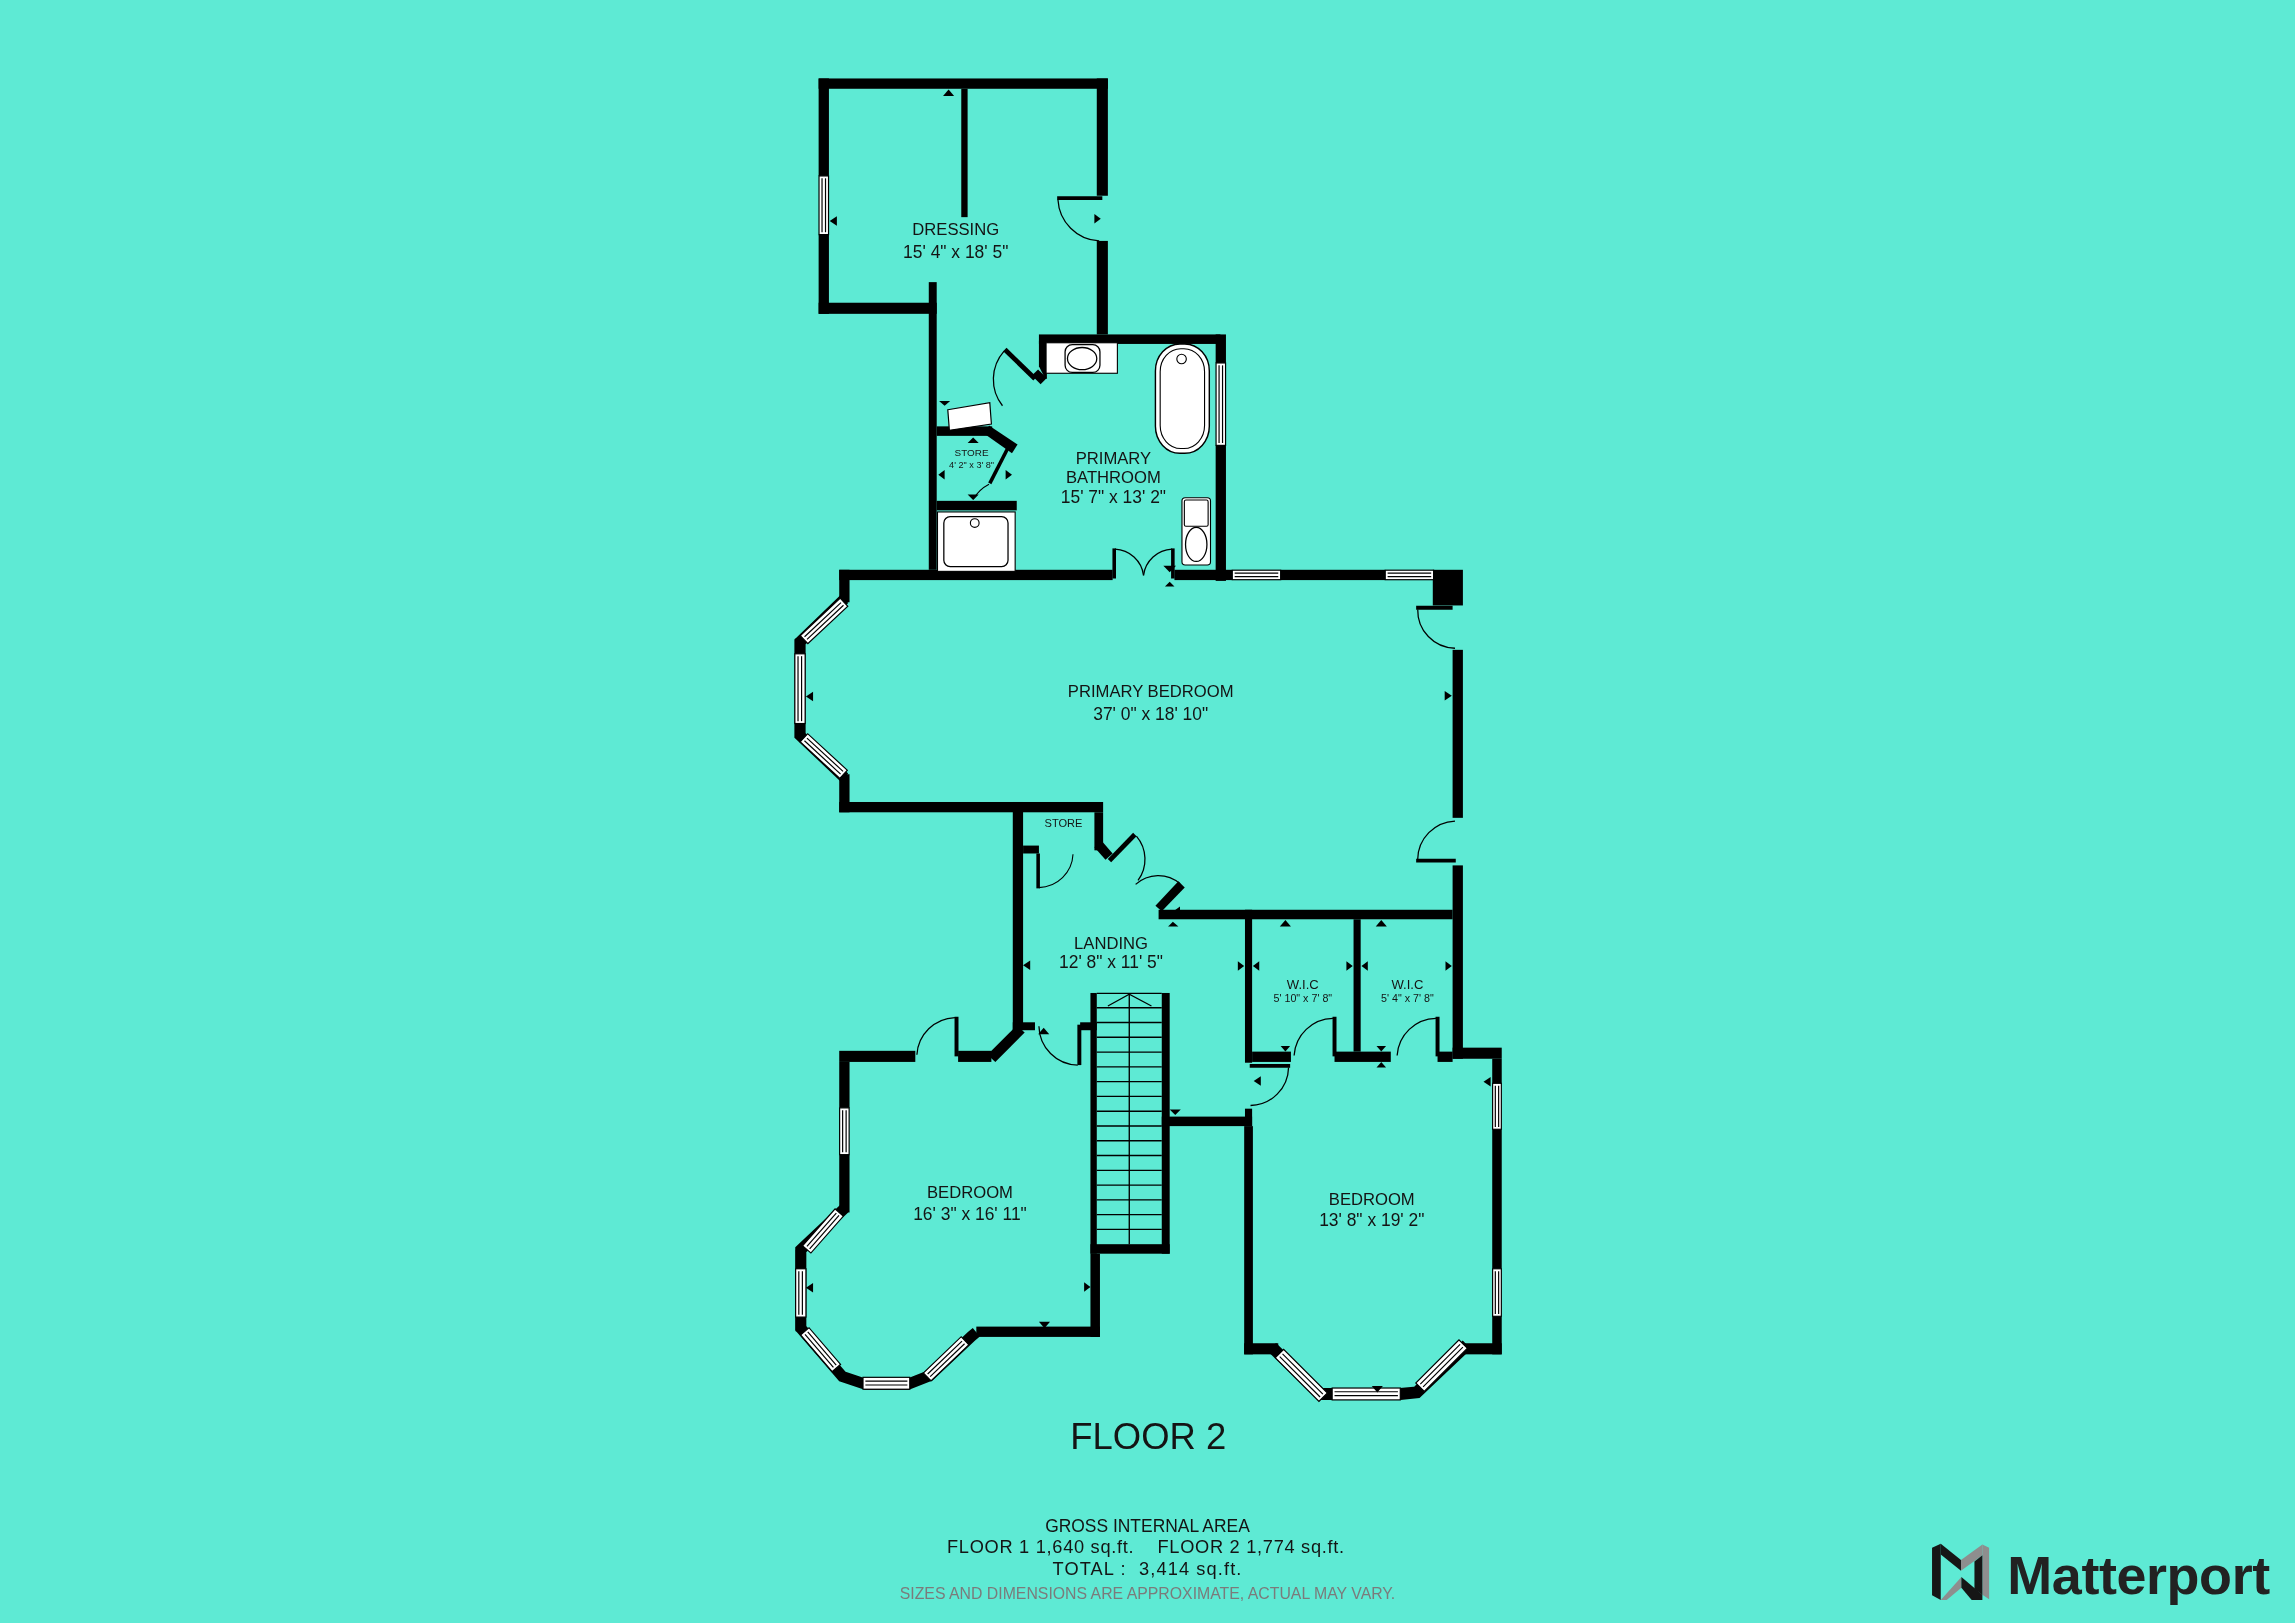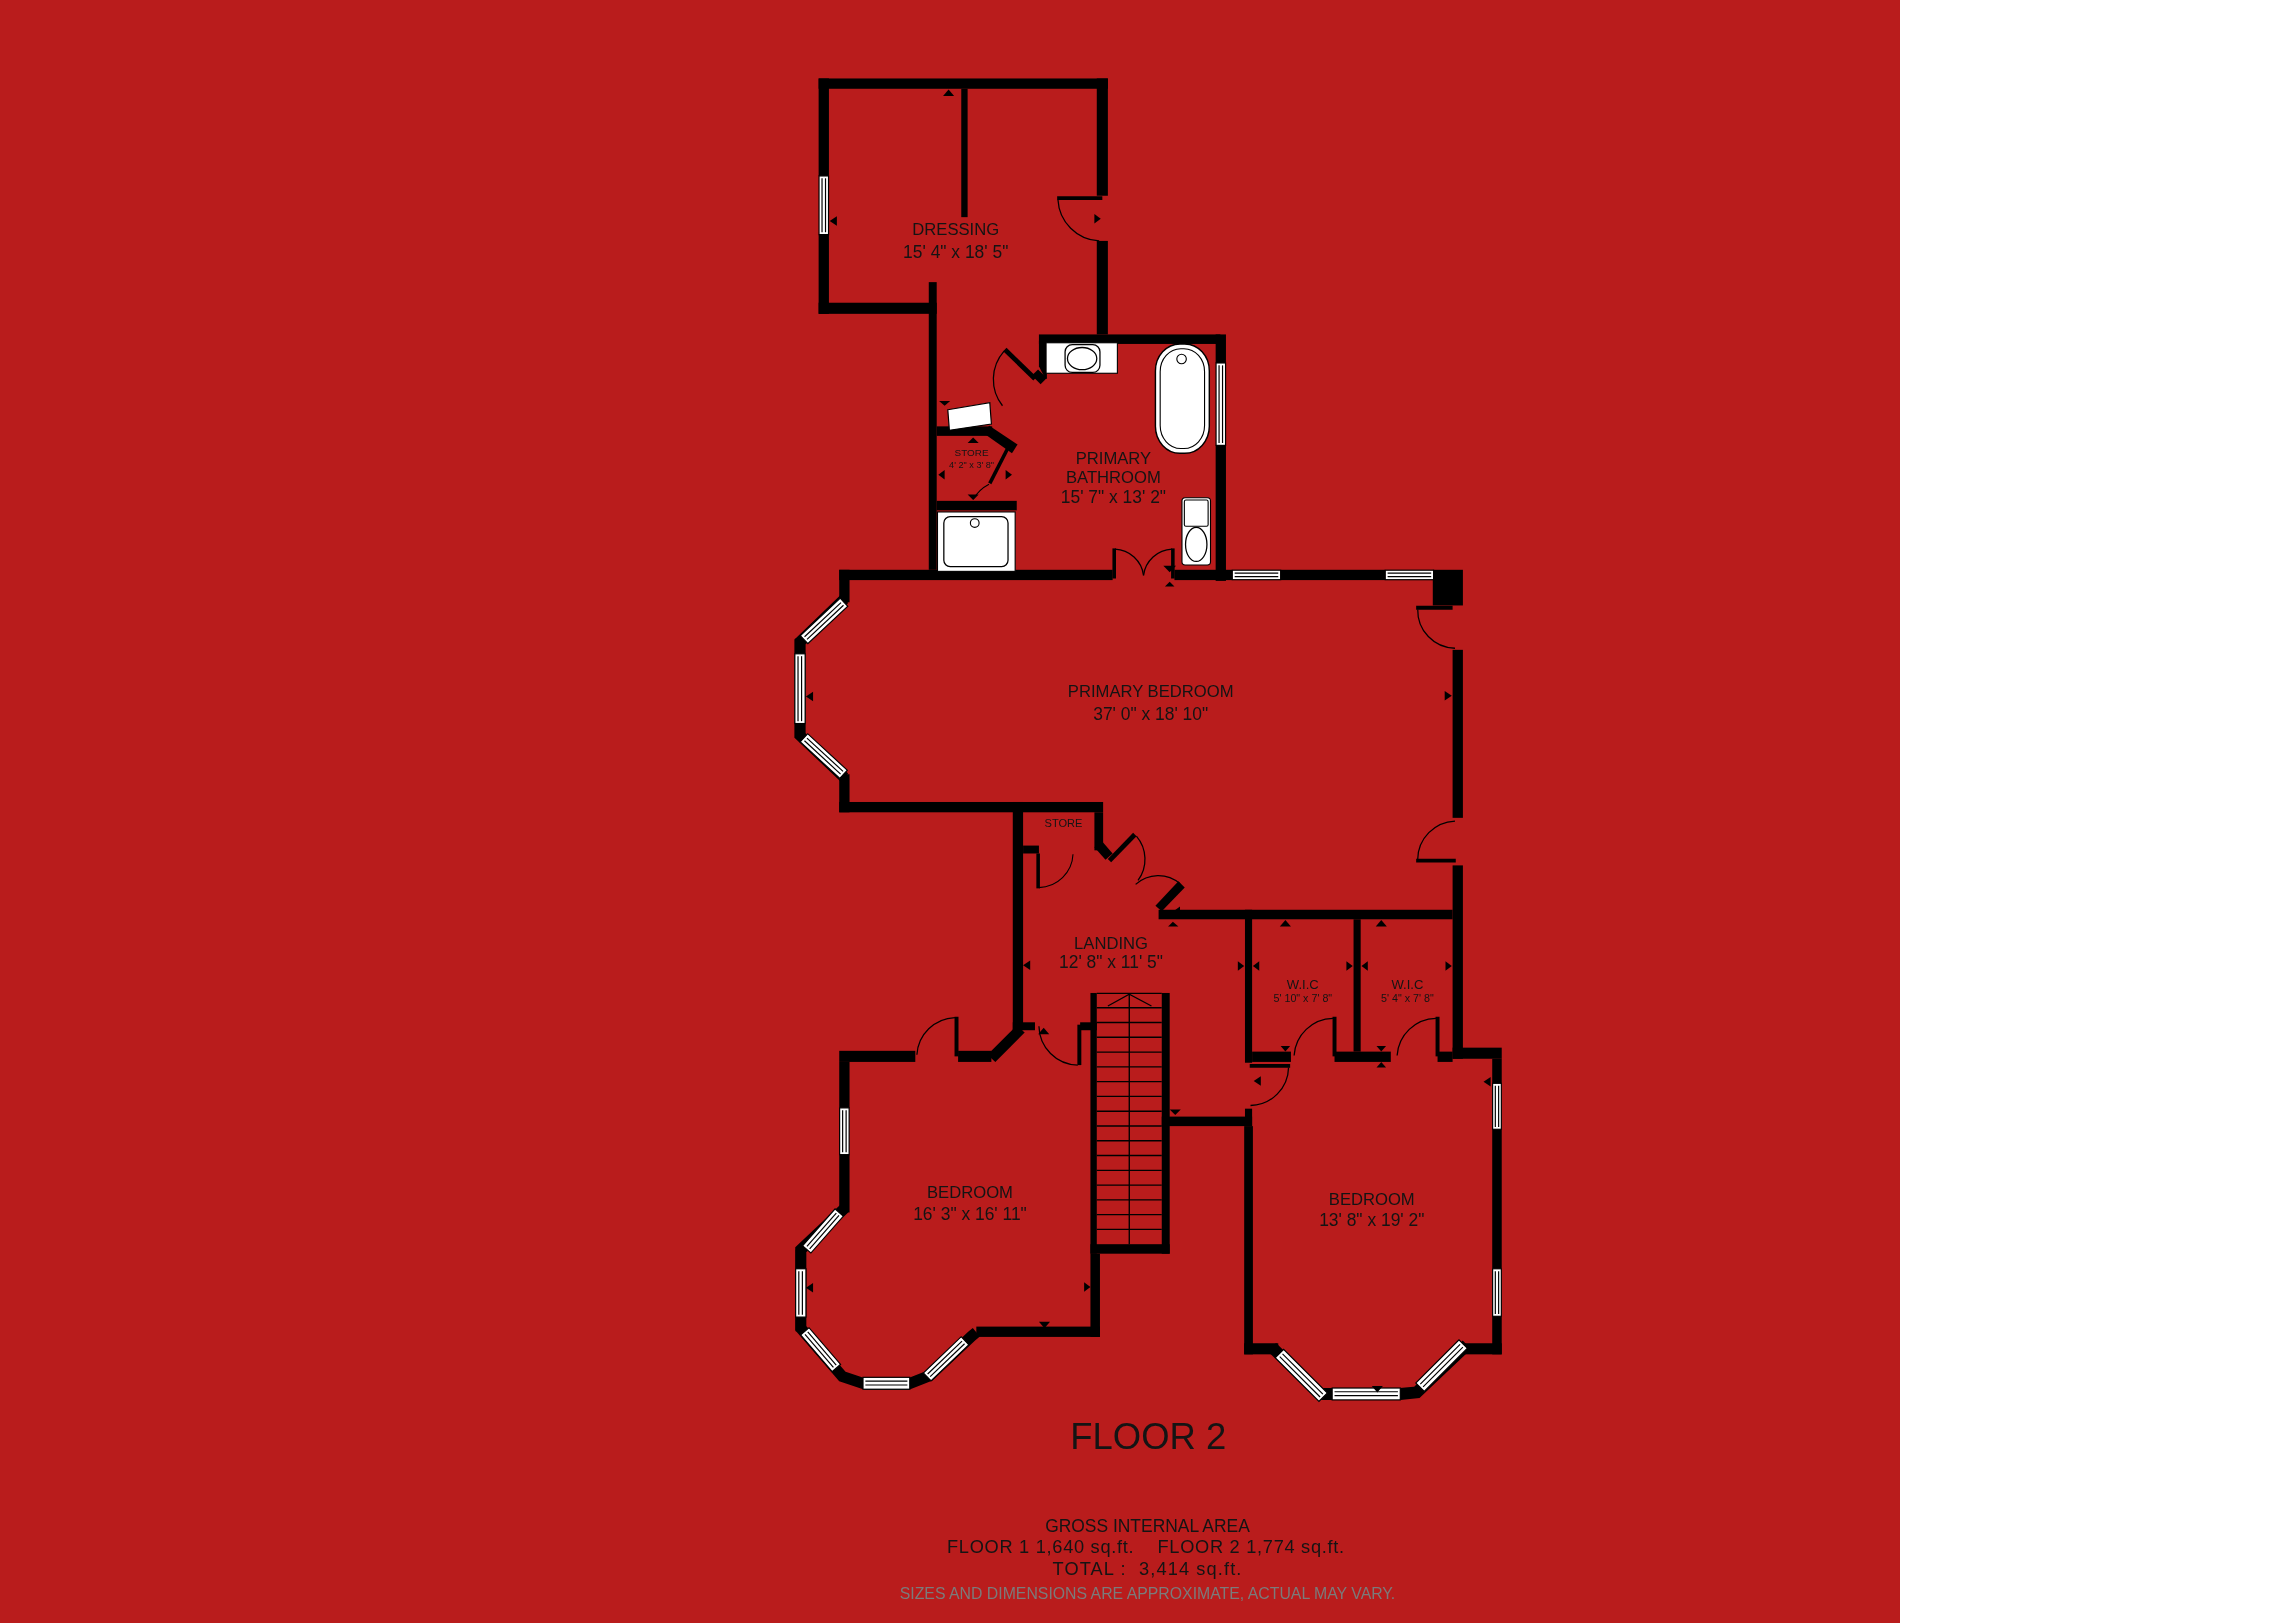--- a/index.html
+++ b/index.html
@@ -1,16 +1,16 @@
 <!DOCTYPE html>
 <html style="font-size:12.7px"><head>
 <meta charset="utf-8">
 <style>
   html,body{margin:0;padding:0;background:#fff;}
-  .page{width:1900px;height:1623px;position:relative;background:#b91c1c;overflow:hidden;text-align:center;}
+  .page{width:2295px;height:1623px;position:relative;background:#5eead4;overflow:hidden;text-align:center;}
   svg{position:absolute;top:0;left:0;}
   text{font-family:"Liberation Sans",sans-serif;}
 </style>
 </head>
 <body>
 <div class="page">
 <svg width="2295" height="1623" viewBox="0 0 2896 2048">
 <g fill="#000000" stroke="none">
 
 <rect x="1033" y="99" width="365" height="13"></rect>

